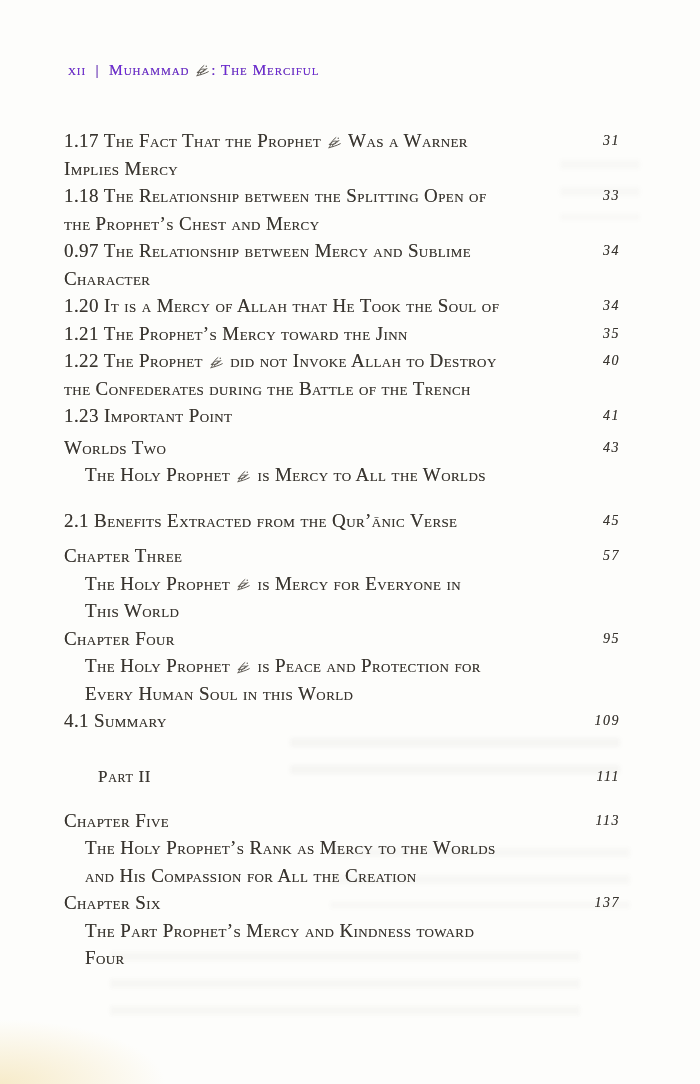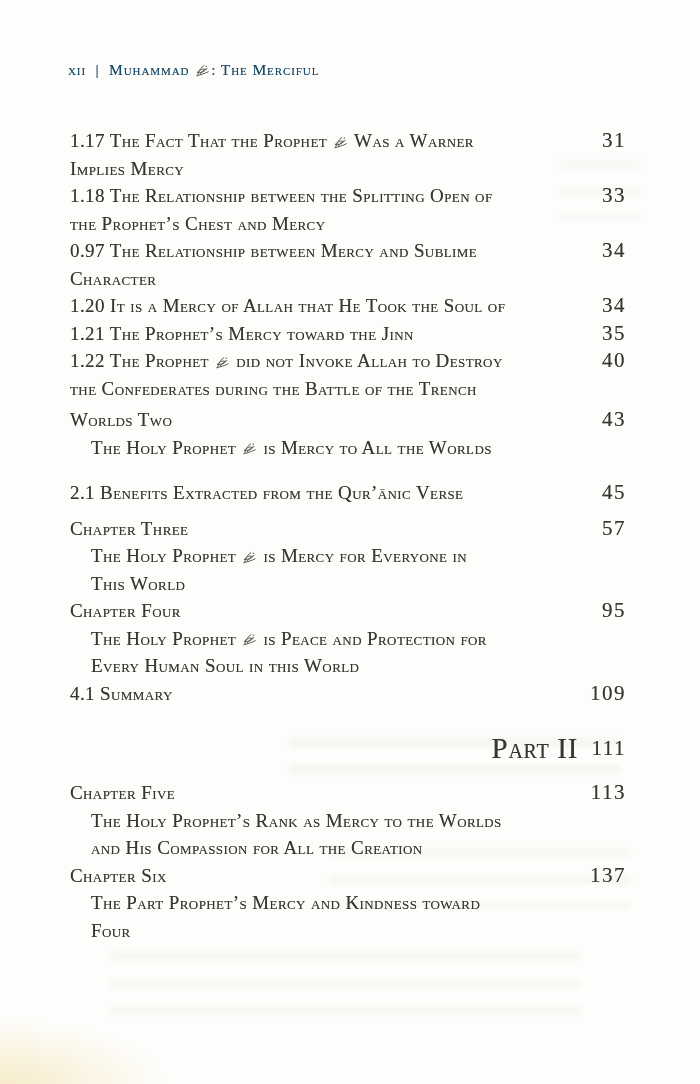--- a/index.html
+++ b/index.html
@@ -40,61 +40,61 @@
   }
 
   .running-header {
     position: absolute;
     left: 68px;
     top: 61px;
     font-size: 15.5px;
     font-variant: small-caps;
     letter-spacing: 0.9px;
     white-space: pre;
-    color: #0c4a6e;
+    color: #6d28d9;
     text-shadow: 0 0 0.6px rgba(61,57,51,0.55);
     z-index: 2;
   }
 
   .toc {
     position: absolute;
-    left: 70px;
+    left: 64px;
     top: 127px;
     width: 556px;
     z-index: 2;
   }
 
   .toc-row { display: flex; align-items: flex-start; }
   .toc-title { flex: 1 1 auto; min-width: 0; }
   .toc-line {
     font-size: 19px;
     line-height: 27.5px;
     font-variant: small-caps;
     letter-spacing: 0.4px;
     white-space: pre;
     text-shadow: 0 0 0.6px rgba(57,53,47,0.55);
   }
   .toc-page {
     flex: 0 0 auto;
     width: 48px;
     text-align: right;
-    font-size: 21px;
+    font-size: 14px;
     line-height: 27.5px;
     letter-spacing: 1.5px;
     text-shadow: 0 0 0.6px rgba(57,53,47,0.55);
+    font-style: italic;
   }
 
   .type-subtitle .toc-line { padding-left: 21px; }
 
   .type-part .toc-line {
-    font-size: 29px;
+    font-size: 17px;
     line-height: 31px;
     padding-left: 34px;
     letter-spacing: 0.7px;
-    text-align: right;
   }
   .type-part .toc-page { line-height: 31px; }
 
   
   .sas-icon {
     display: inline-block;
     width: 15px;
     height: 14px;
     vertical-align: -1.5px;
     margin: 0 1px;
@@ -179,20 +179,26 @@
       <path d="M3.5,13.5 C7,9 12,7.5 15.5,9.5 C13.5,13 8,14.5 3.5,13.5"></path>
       <path d="M2.5,18.5 C8,17 14,15.5 19.5,12.5"></path>
     </g>
     <circle cx="16.5" cy="4.5" r="1" fill="currentColor"></circle>
   </svg> did not Invoke Allah to Destroy</div>
           <div class="toc-line">the Confederates during the Battle of the Trench</div>
         </div>
     <div class="toc-page">40</div>
   </div>
 
+  <div class="toc-row type-entry">
+    <div class="toc-title">
+          <div class="toc-line">1.23 Important Point</div>
+        </div>
+    <div class="toc-page">41</div>
+  </div>
 
   <div class="toc-row type-chapter" style="margin-top: 4px;">
     <div class="toc-title">
           <div class="toc-line">Worlds Two</div>
         </div>
     <div class="toc-page">43</div>
   </div>
 
   <div class="toc-row type-subtitle">
     <div class="toc-title">

